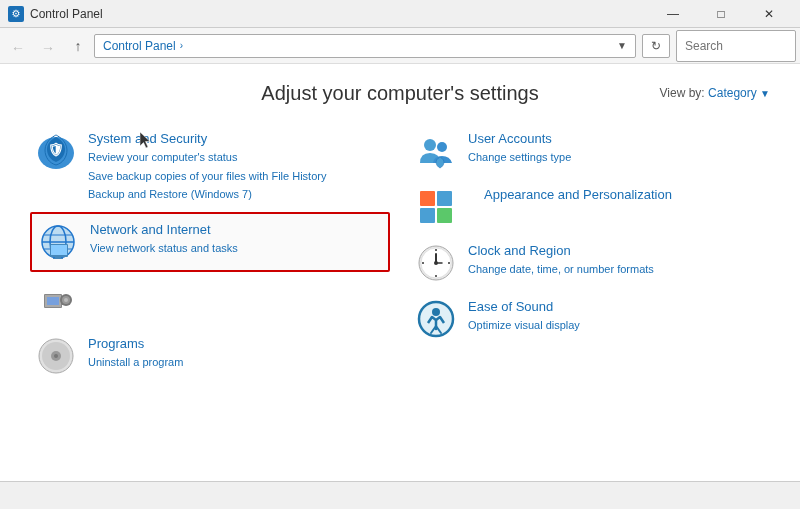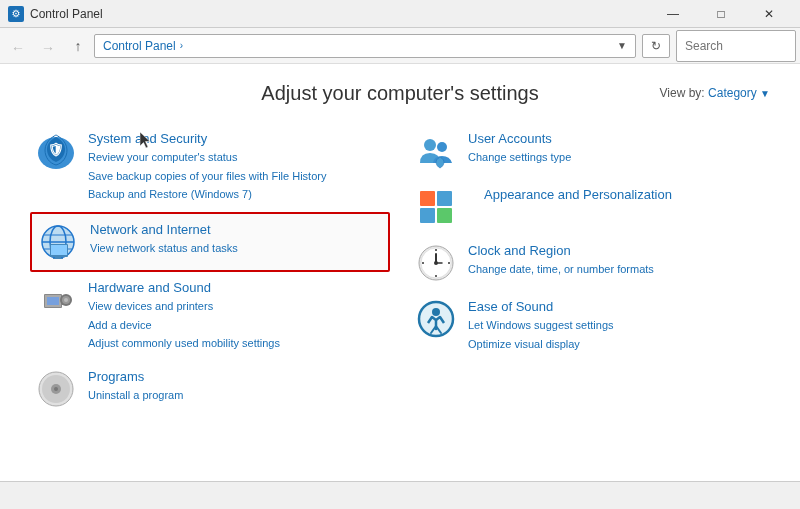--- a/index.html
+++ b/index.html
@@ -137,26 +137,20 @@
         <div style="width:40px; height:40px; flex-shrink:0;">
           <svg width="40" height="40" viewBox="0 0 40 40">
             <rect x="8" y="14" width="18" height="14" rx="1" fill="#888"></rect>
             <rect x="9" y="15" width="16" height="12" fill="#aaa"></rect>
             <circle cx="30" cy="20" r="6" fill="#777"></circle>
             <circle cx="30" cy="20" r="4" fill="#999"></circle>
             <circle cx="30" cy="20" r="2" fill="#bbb"></circle>
             <rect x="11" y="17" width="12" height="8" fill="#5599ff" opacity="0.6"></rect>
           </svg>
         </div>
-        <div>
-          <div style="font-size:13px; color:#1a6fb5; cursor:pointer; margin-bottom:2px;">Hardware and Sound</div>
-          <span style="font-size:11px; color:#1a6fb5; cursor:pointer; display:block; line-height:1.7;">View devices and printers</span>
-          <span style="font-size:11px; color:#1a6fb5; cursor:pointer; display:block; line-height:1.7;">Add a device</span>
-          <span style="font-size:11px; color:#1a6fb5; cursor:pointer; display:block; line-height:1.7;">Adjust commonly used mobility settings</span>
-        </div>
       </div>
 
       <div style="display:flex; align-items:flex-start; padding:8px 6px; gap:12px;">
         <div style="width:40px; height:40px; flex-shrink:0;">
           <svg width="40" height="40" viewBox="0 0 40 40">
             <circle cx="20" cy="20" r="17" fill="#e0e0e0" stroke="#aaa" stroke-width="1"></circle>
             <circle cx="20" cy="20" r="14" fill="#ccc"></circle>
             <circle cx="20" cy="20" r="5" fill="#999"></circle>
             <circle cx="20" cy="20" r="2" fill="#777"></circle>
           </svg>
@@ -232,21 +226,20 @@
 
             <circle cx="20" cy="13" r="4" fill="#2277aa"></circle>
             <path d="M12 24 L16 18 L20 21 L24 18 L28 24" fill="none" stroke="#2277aa" stroke-width="2.5" stroke-linejoin="round"></path>
             <line x1="20" y1="21" x2="20" y2="30" stroke="#2277aa" stroke-width="2.5" stroke-linecap="round"></line>
             <line x1="20" y1="27" x2="15" y2="34" stroke="#2277aa" stroke-width="2" stroke-linecap="round"></line>
             <line x1="20" y1="27" x2="25" y2="34" stroke="#2277aa" stroke-width="2" stroke-linecap="round"></line>
           </svg>
         </div>
         <div>
           <div style="font-size:13px; color:#1a6fb5; cursor:pointer; margin-bottom:2px;">Ease of Sound</div>
-          <span style="font-size:11px; color:#1a6fb5; cursor:pointer; display:block; line-height:1.7;">Let Windows suggest settings</span>
           <span style="font-size:11px; color:#1a6fb5; cursor:pointer; display:block; line-height:1.7;">Optimize visual display</span>
         </div>
       </div>
     </div>
   </div>
 </div>
 
 <div style="position:absolute; bottom:0; left:0; right:0; height:28px; background:#f0f0f0; border-top:1px solid #ccc; display:flex; align-items:center; padding:0 8px; font-size:11px; color:#666;">
 
   <div style="position:absolute; left:140px; top:-350px; color:#333;">

